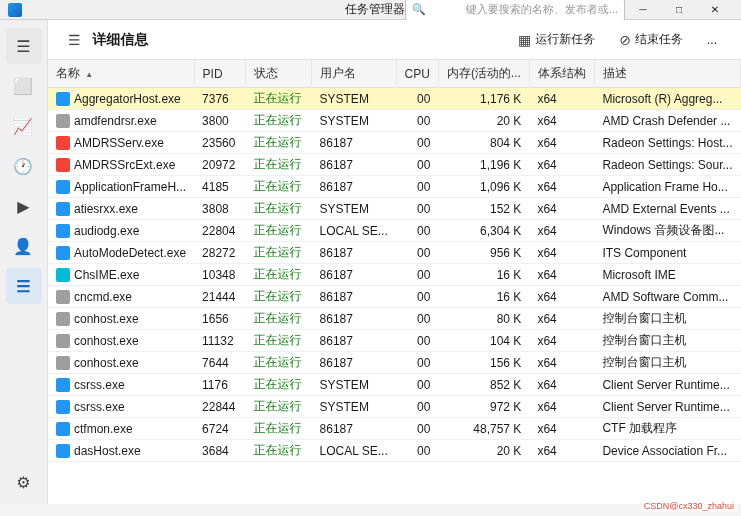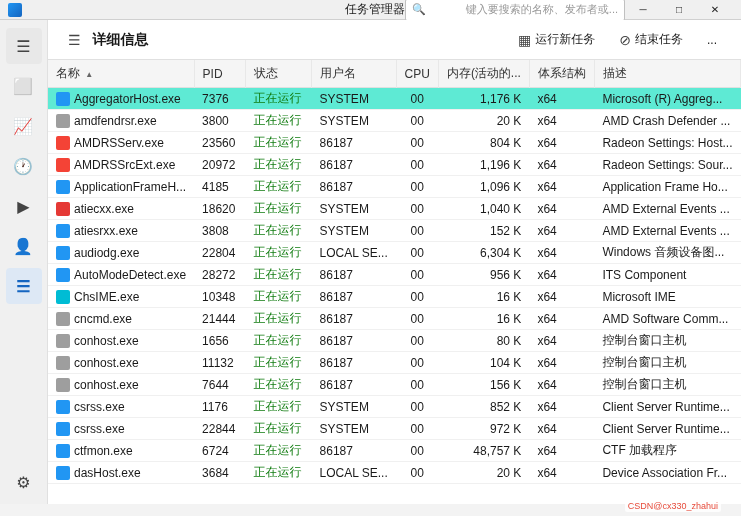--- a/index.html
+++ b/index.html
@@ -182,21 +182,21 @@
     }
     thead th .sort-indicator {
       font-size: 8px;
       margin-left: 2px;
       color: #666;
     }
     tbody tr {
       border-bottom: 1px solid #f0f0f0;
       height: 22px;
     }
-    tbody tr.selected { background: #5eead4; }
+    tbody tr.selected { background: #fef9c3; }
     tbody td {
       padding: 2px 8px;
       white-space: nowrap;
       color: #1a1a1a;
     }
     .process-cell {
       display: flex;
       align-items: center;
       gap: 4px;
     }
@@ -207,35 +207,35 @@
       display: inline-flex;
       align-items: center;
       justify-content: center;
     }
     .status-running {
       color: #107C10;
     }
     .pid-col { width: 55px; }
     .status-col { width: 70px; }
     .user-col { width: 85px; }
-    .cpu-col { width: 35px; text-align: center; }
+    .cpu-col { width: 35px; text-align: right; }
     .mem-col { width: 90px; text-align: right; }
     .arch-col { width: 45px; }
     .desc-col { max-width: 160px; overflow: hidden; text-overflow: ellipsis; }
 
     
     .table-container::-webkit-scrollbar { width: 8px; }
     .table-container::-webkit-scrollbar-track { background: #f5f5f5; }
     .table-container::-webkit-scrollbar-thumb { background: #c0c0c0; border-radius: 4px; }
 
     
     .watermark {
       position: absolute;
       bottom: 4px;
-      right: 20px;
+      right: 4px;
       font-size: 9px;
       color: #e74c3c;
       background: rgba(255,255,255,0.8);
       padding: 1px 3px;
       border-radius: 2px;
     }
 
     
     .icon-blue { background: linear-gradient(135deg, #2196F3, #1565C0); }
     .icon-box {
@@ -391,37 +391,20 @@
       <td class="user-col">86187</td>
       <td class="cpu-col">00</td>
       <td class="mem-col">1,096 K</td>
       <td class="arch-col">x64</td>
       <td class="desc-col">Application Frame Ho...</td>
     </tr>
             <tr>
       <td>
         <div class="process-cell">
           <span class="proc-icon">
-            <span class="icon-box" style="background:#e53935; width:14px; height:14px; border-radius:2px; display:inline-block;"></span>
-          </span>
-          <span>atiecxx.exe</span>
-        </div>
-      </td>
-      <td class="pid-col">18620</td>
-      <td class="status-col status-running">正在运行</td>
-      <td class="user-col">SYSTEM</td>
-      <td class="cpu-col">00</td>
-      <td class="mem-col">1,040 K</td>
-      <td class="arch-col">x64</td>
-      <td class="desc-col">AMD External Events ...</td>
-    </tr>
-            <tr>
-      <td>
-        <div class="process-cell">
-          <span class="proc-icon">
             <span class="icon-box" style="background:#2196F3; width:14px; height:14px; border-radius:2px; display:inline-block;"></span>
           </span>
           <span>atiesrxx.exe</span>
         </div>
       </td>
       <td class="pid-col">3808</td>
       <td class="status-col status-running">正在运行</td>
       <td class="user-col">SYSTEM</td>
       <td class="cpu-col">00</td>
       <td class="mem-col">152 K</td>

